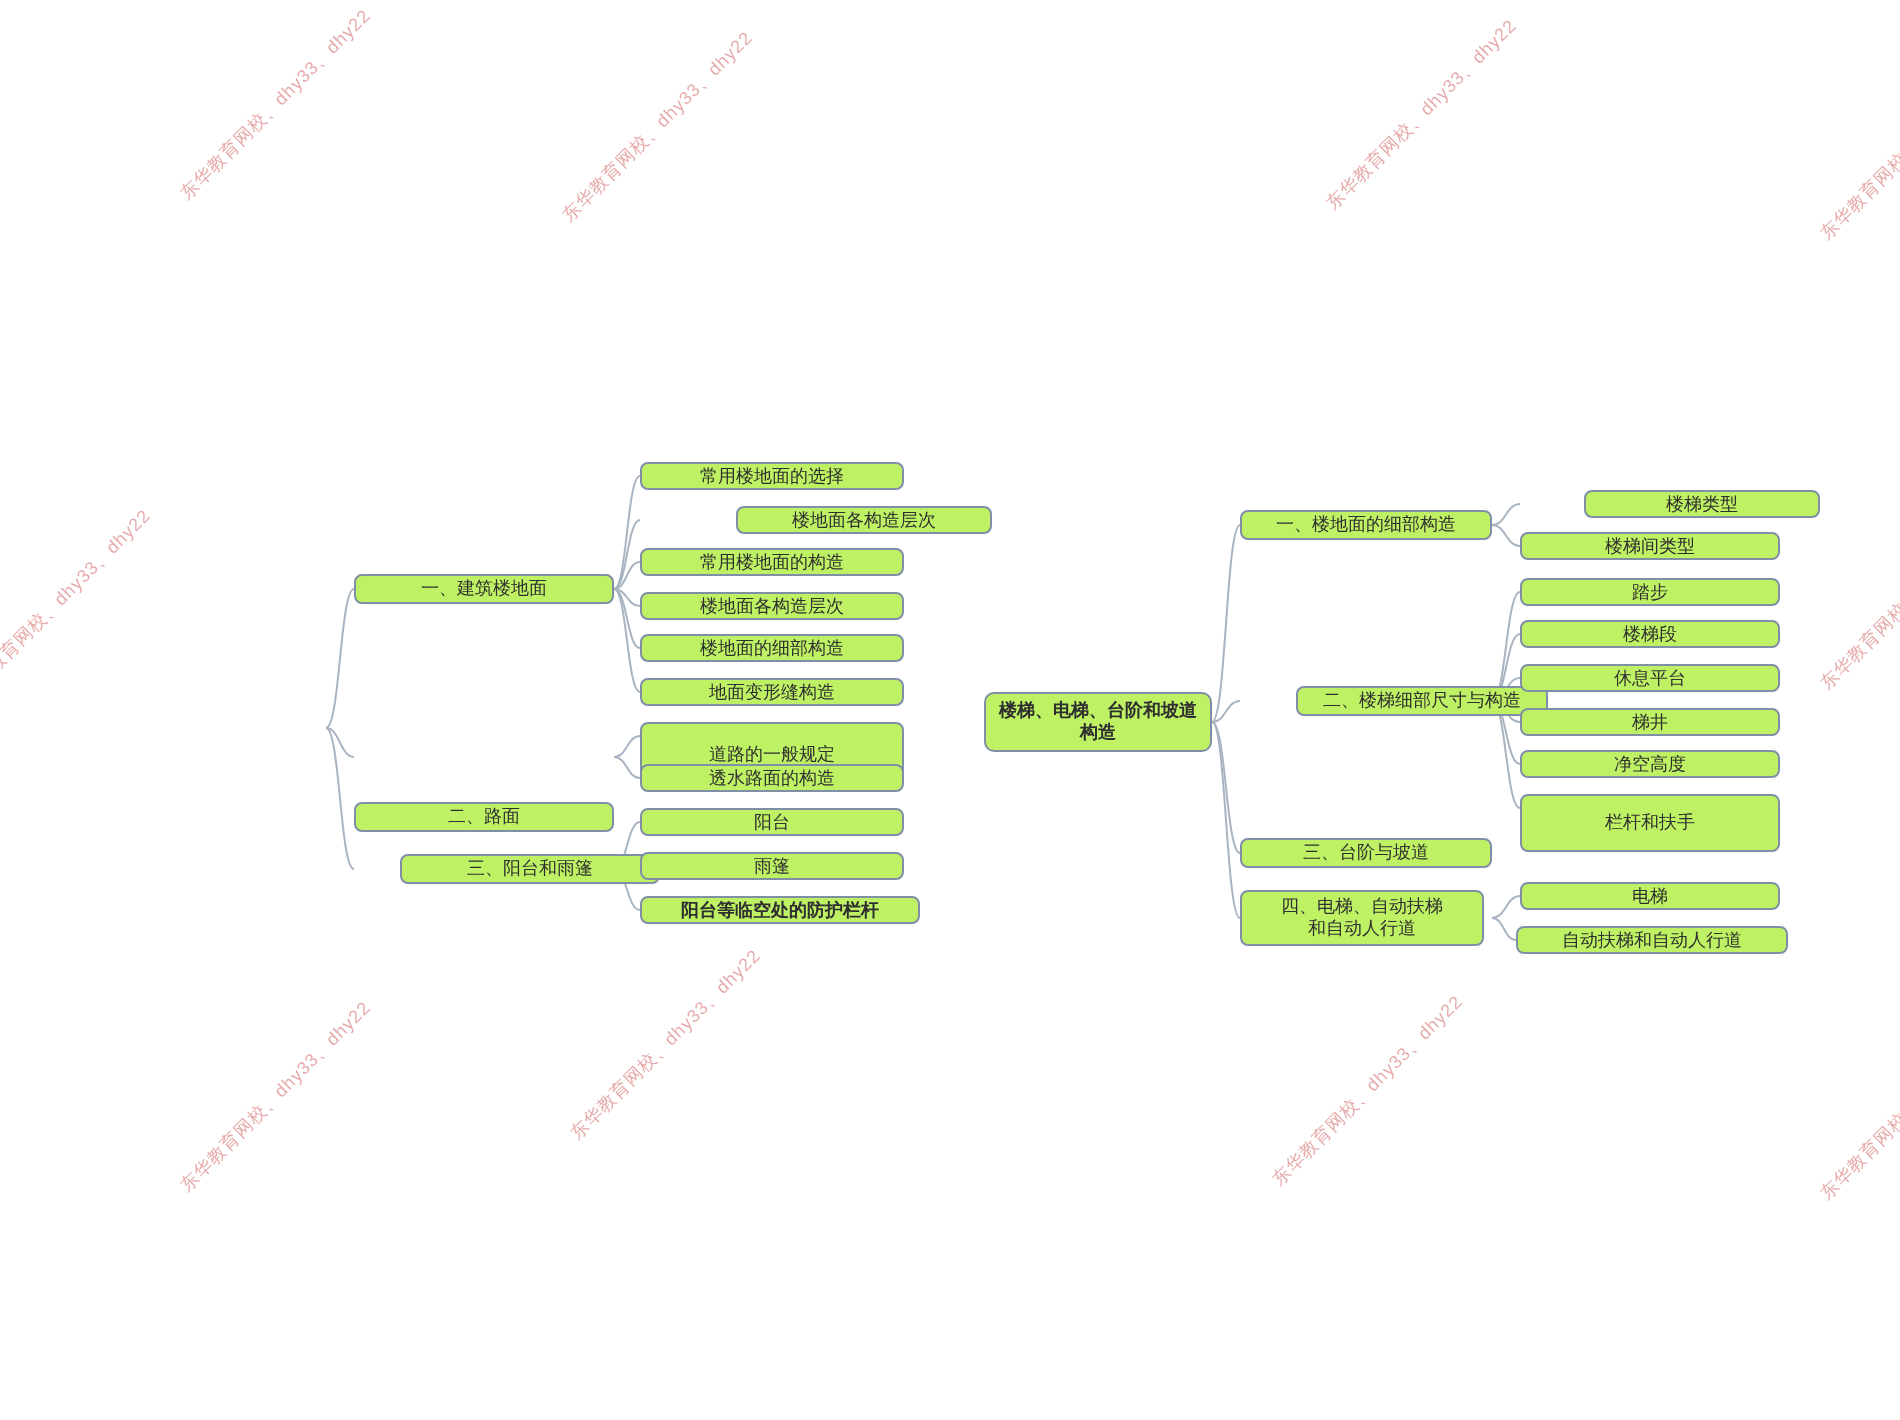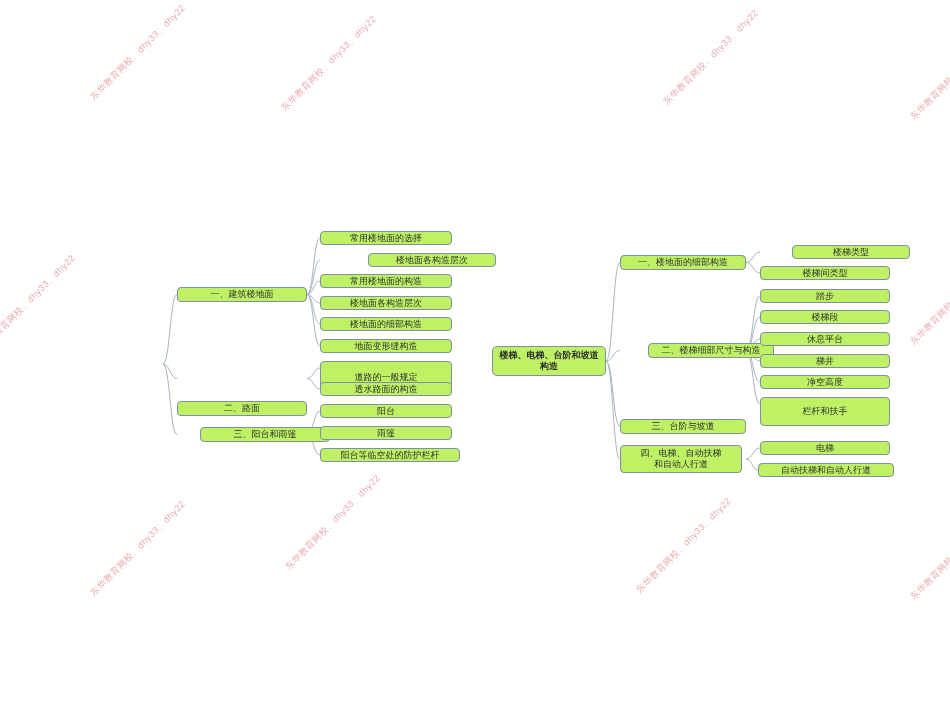--- a/index.html
+++ b/index.html
@@ -116,21 +116,21 @@
   <div class="node" id="l-l0" style="left:320px; top:231px; width:132px; height:14px;">常用楼地面的选择</div>
   <div class="node" id="l-l1" style="left:320px; top:253px; width:128px; height:14px;margin-left:48px;">楼地面各构造层次</div>
   <div class="node" id="l-l2" style="left:320px; top:274px; width:132px; height:14px;">常用楼地面的构造</div>
   <div class="node" id="l-l3" style="left:320px; top:296px; width:132px; height:14px;">楼地面各构造层次</div>
   <div class="node" id="l-l4" style="left:320px; top:317px; width:132px; height:14px;">楼地面的细部构造</div>
   <div class="node" id="l-l5" style="left:320px; top:339px; width:132px; height:14px;">地面变形缝构造</div>
   <div class="node" id="l-l6" style="left:320px; top:361px; width:132px; height:32px;text-align:right;">道路的一般规定</div>
   <div class="node" id="l-l7" style="left:320px; top:382px; width:132px; height:14px;">透水路面的构造</div>
   <div class="node" id="l-l8" style="left:320px; top:404px; width:132px; height:14px;">阳台</div>
   <div class="node" id="l-l9" style="left:320px; top:426px; width:132px; height:14px;">雨篷</div>
-  <div class="node" id="l-l10" style="left:320px; top:448px; width:140px; height:14px;">阳台等临空处的防护栏杆</div>
+  <div class="node" id="l-l10" style="left:320px; top:448px; width:140px; height:14px;font-weight:bold;">阳台等临空处的防护栏杆</div>
 
   <div class="node root" id="r-root" style="left:492px; top:346px; width:114px; height:30px;">
     <div>
       <span class="line">楼梯、电梯、台阶和坡道</span>
       <span class="line">构造</span>
     </div>
   </div>
 
   <div class="node" id="r-b0" style="left:620px; top:255px; width:126px; height:15px;">一、楼地面的细部构造</div>
   <div class="node" id="r-b1" style="left:648px; top:343px; width:126px; height:15px;">二、楼梯细部尺寸与构造</div>

